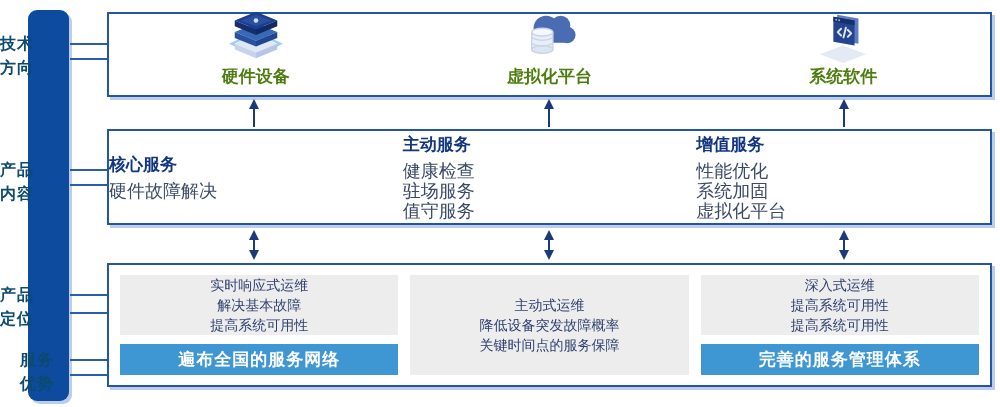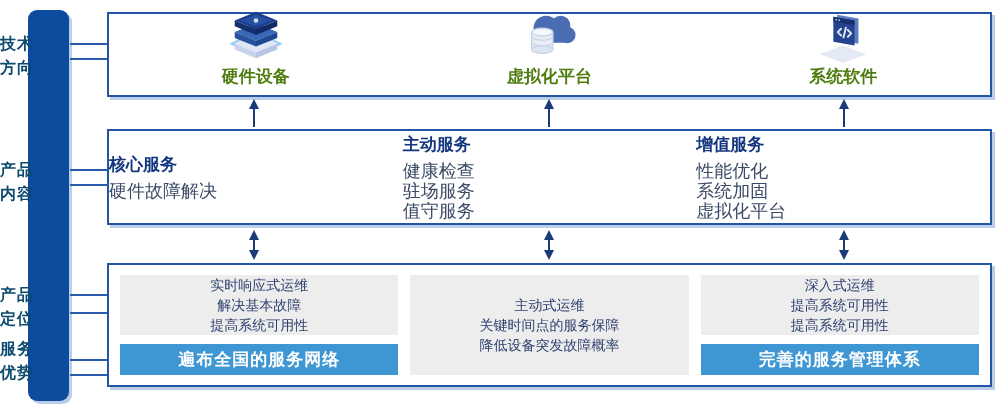--- a/index.html
+++ b/index.html
@@ -141,21 +141,21 @@
     <div>方向</div>
   </div>
   <div class="side-label" style="top:162px;">
     <div>产品</div>
     <div>内容</div>
   </div>
   <div class="side-label" style="top:287px;">
     <div>产品</div>
     <div>定位</div>
   </div>
-  <div class="side-label" style="top:341px;">
+  <div class="side-label" style="top:352px;padding-left:20px;">
     <div>服务</div>
     <div>优势</div>
   </div>
 
   <div class="conn" style="top:43px;"></div>
   <div class="conn" style="top:58px;"></div>
   <div class="conn" style="top:169px;"></div>
   <div class="conn" style="top:184px;"></div>
   <div class="conn" style="top:294px;"></div>
   <div class="conn" style="top:312px;"></div>
@@ -291,22 +291,22 @@
         <div class="pos-line">实时响应式运维</div>
         <div class="pos-line">解决基本故障</div>
         <div class="pos-line">提高系统可用性</div>
       </div>
       <div class="adv-bar">遍布全国的服务网络</div>
     </div>
 
     <div class="pos-col">
       <div class="pos-gray">
         <div class="pos-line">主动式运维</div>
+        <div class="pos-line">降低设备突发故障概率</div>
         <div class="pos-line">关键时间点的服务保障</div>
-        <div class="pos-line">降低设备突发故障概率</div>
       </div>
     </div>
 
     <div class="pos-col">
       <div class="pos-gray">
         <div class="pos-line">深入式运维</div>
         <div class="pos-line">提高系统可用性</div>
         <div class="pos-line">提高系统可用性</div>
       </div>
       <div class="adv-bar">完善的服务管理体系</div>

